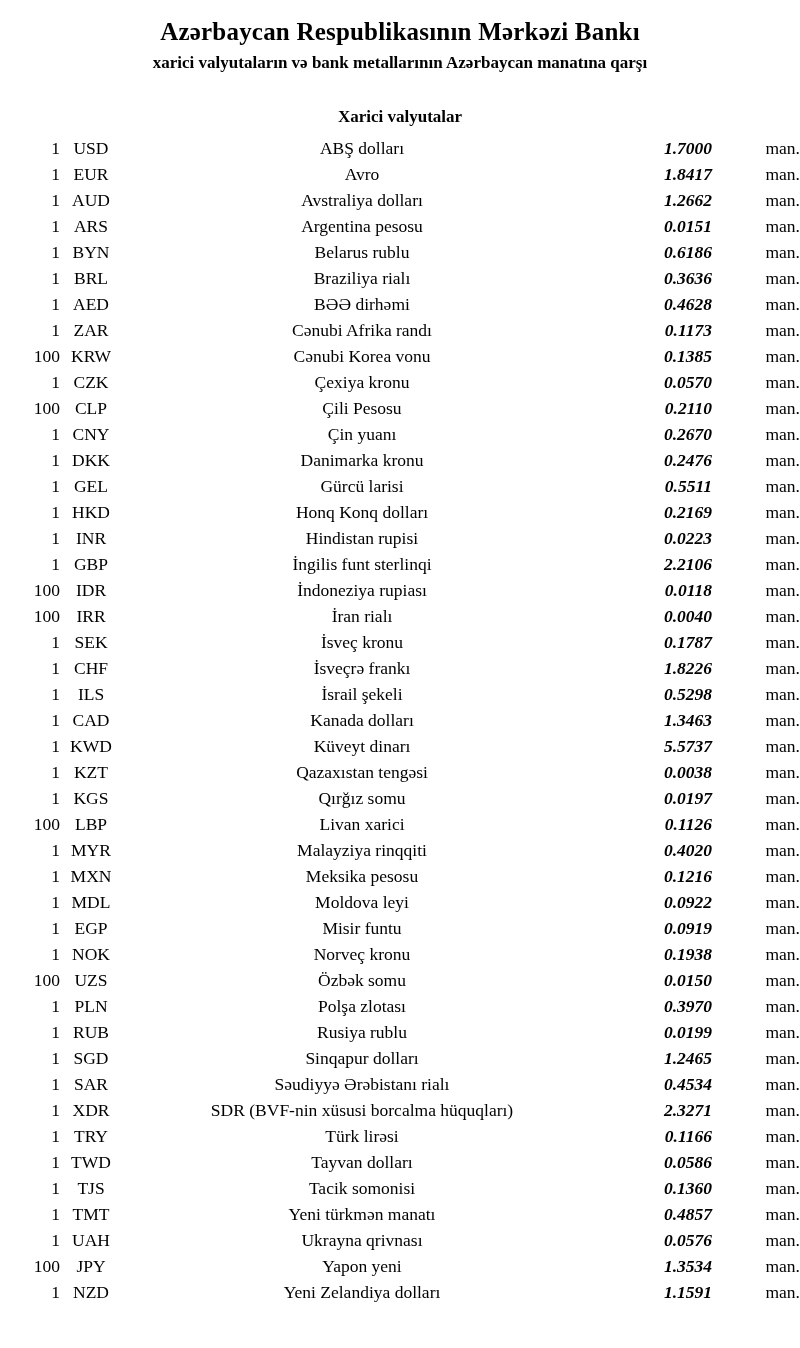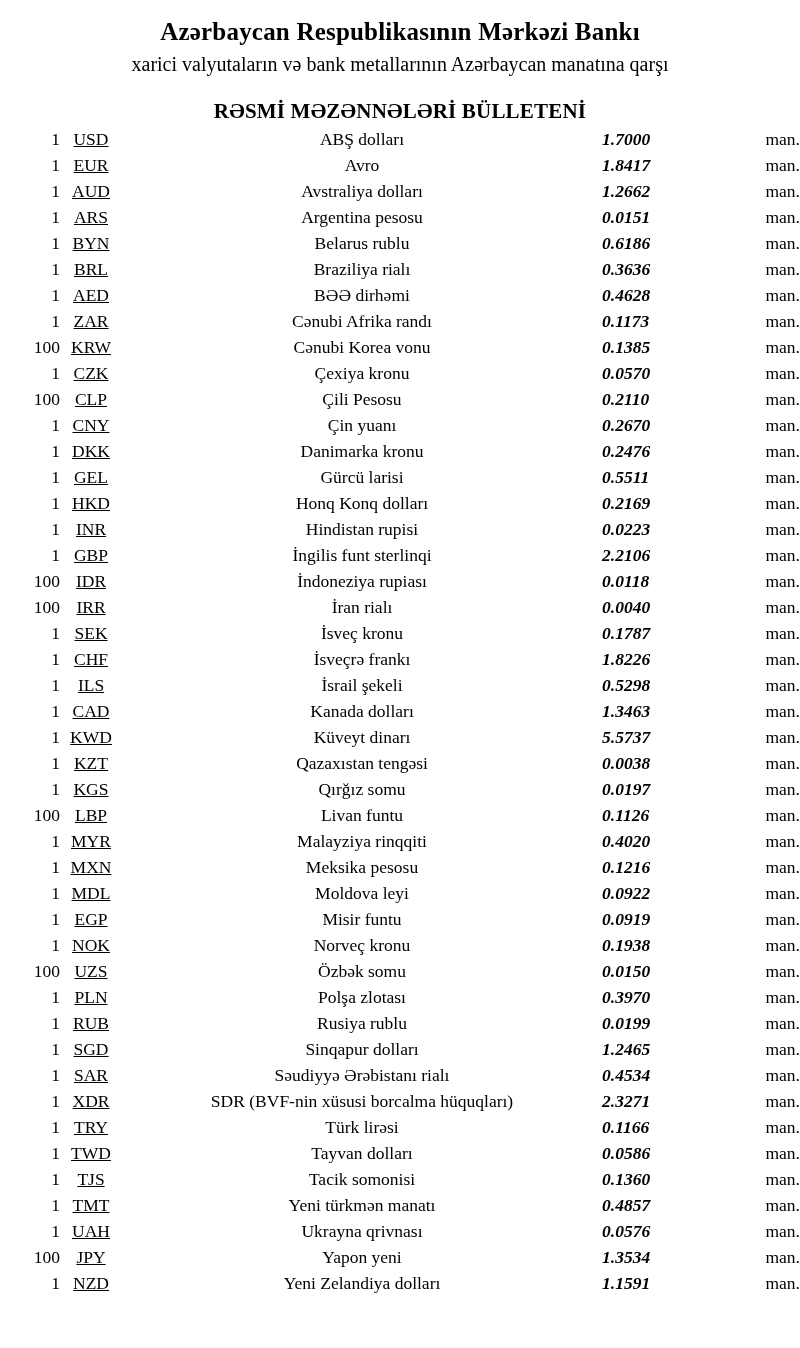--- a/index.html
+++ b/index.html
@@ -31,23 +31,23 @@
     letter-spacing: 0.2px;
     margin: 8px 0 6px 0;
     line-height: 1.15;
   }
   .date-line {
     font-weight: bold;
     font-size: 16px;
     margin: 0 0 6px 0;
   }
   .subtitle-line {
-    font-weight: normal;
-    font-size: 20px;
-    margin: 0 0 23px 0;
+    font-weight: bold;
+    font-size: 17px;
+    margin: 0 0 6px 0;
   }
   .bulletin-line {
     font-weight: bold;
     font-size: 21px;
     margin: 0 0 2px 0;
     letter-spacing: 0.2px;
   }
   .section-title {
     text-align: center;
     font-weight: bold;
@@ -68,52 +68,52 @@
     white-space: nowrap;
   }
   td.c-amount {
     width: 60px;
     text-align: right;
     padding-right: 8px;
   }
   td.c-code {
     width: 62px;
     text-align: center;
-    text-decoration: underline;
   }
   td.c-name {
     width: 480px;
     text-align: center;
     padding-left: 22px;
   }
   td.c-value {
     width: 110px;
+    text-align: right;
     font-style: italic;
     font-weight: bold;
     font-size: 17px;
     padding-right: 6px;
   }
   td.c-unit {
     width: 88px;
     text-align: right;
     padding-left: 8px;
     font-size: 17px;
   }
 </style>
 </head>
 <body>
 
 <div class="page">
 
   <div class="header">
     <div class="bank-title">Azərbaycan Respublikasının Mərkəzi Bankı</div>
     <div class="subtitle-line">xarici valyutaların və bank metallarının Azərbaycan manatına qarşı</div>
-    <div class="bulletin-line">RƏSMİ MƏZƏNNƏLƏRİ BÜLLETENİ</div>
   </div>
 
+  <div class="section-title">Xarici valyutalar</div>
 
   <table class="rates">
     <tbody>
         <tr>
           <td class="c-amount">1</td>
           <td class="c-code">USD</td>
           <td class="c-name">ABŞ dolları</td>
           <td class="c-value">1.7000</td>
           <td class="c-unit">man.</td>
         </tr>
@@ -288,21 +288,21 @@
         <tr>
           <td class="c-amount">1</td>
           <td class="c-code">KGS</td>
           <td class="c-name">Qırğız somu</td>
           <td class="c-value">0.0197</td>
           <td class="c-unit">man.</td>
         </tr>
         <tr>
           <td class="c-amount">100</td>
           <td class="c-code">LBP</td>
-          <td class="c-name">Livan funtu</td>
+          <td class="c-name">Livan xarici</td>
           <td class="c-value">0.1126</td>
           <td class="c-unit">man.</td>
         </tr>
         <tr>
           <td class="c-amount">1</td>
           <td class="c-code">MYR</td>
           <td class="c-name">Malayziya rinqqiti</td>
           <td class="c-value">0.4020</td>
           <td class="c-unit">man.</td>
         </tr>

